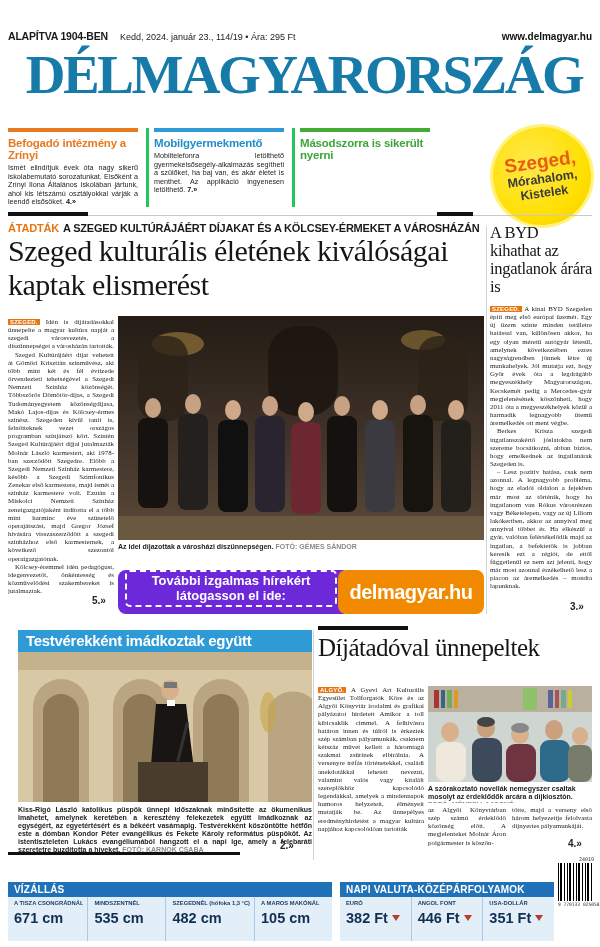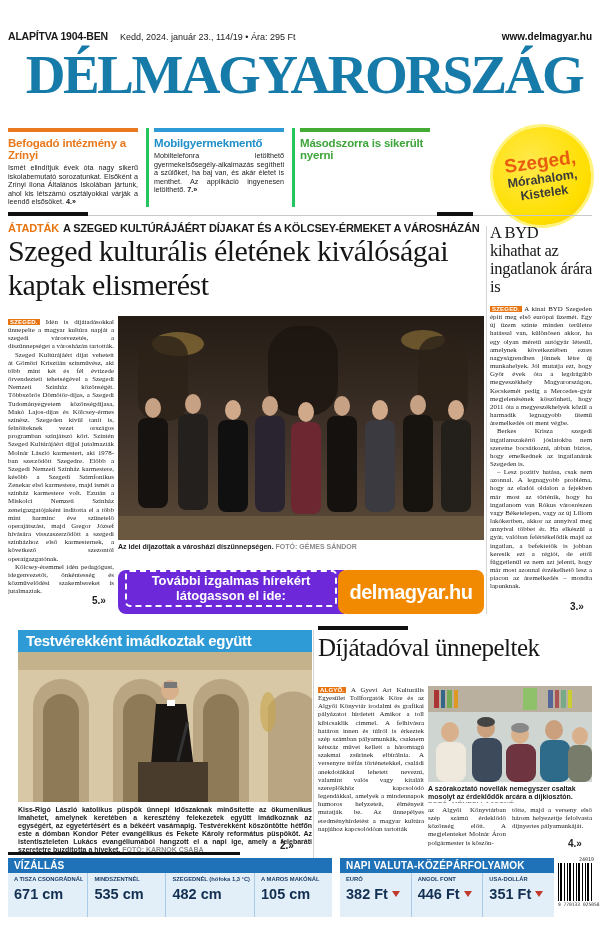--- a/index.html
+++ b/index.html
@@ -86,21 +86,21 @@
   .award-rule{left:318px;top:626px;width:90px;height:4px;background:#111;}
   .award-headline{left:318px;top:634px;width:276px;font-family:"Liberation Serif","DejaVu Serif",serif;
                   font-size:25px;line-height:27px;color:#161616;letter-spacing:-0.5px;}
   .awardleft{left:318px;top:686px;width:106px;height:176px;overflow:hidden;}
   .awardphoto{left:428px;top:686px;width:164px;height:96px;}
   .awardcaption{left:428px;top:785px;width:164px;height:18px;overflow:hidden;}
   .awardmini1{left:428px;top:806px;width:78px;height:52px;overflow:hidden;}
   .awardmini2{left:512px;top:806px;width:80px;height:52px;overflow:hidden;}
 
   
-  .infobar{box-sizing:border-box;}
+  .infobar{box-sizing:border-box;margin-top:24px;}
   .info-head{background:#1f72b8;color:#fff;font-weight:bold;font-size:10px;line-height:15px;height:15px;
              padding-left:6px;letter-spacing:0.2px;}
   .info-body{background:#e2eff9;display:flex;height:44px;}
   .info-item{flex:1;border-right:1px solid #a9cbe8;padding:3px 4px 0 6px;box-sizing:border-box;}
   .info-item:last-child{border-right:none;}
   .info-label{font-size:5.8px;font-weight:bold;color:#1b3f68;line-height:7px;white-space:nowrap;overflow:hidden;}
   .info-value{font-size:14.5px;font-weight:bold;color:#122f52;line-height:22px;display:flex;align-items:center;}
   .trend{display:inline-block;margin-left:4px;width:0;height:0;border-left:4px solid transparent;
          border-right:4px solid transparent;border-top:6px solid #c0392b;}
 

